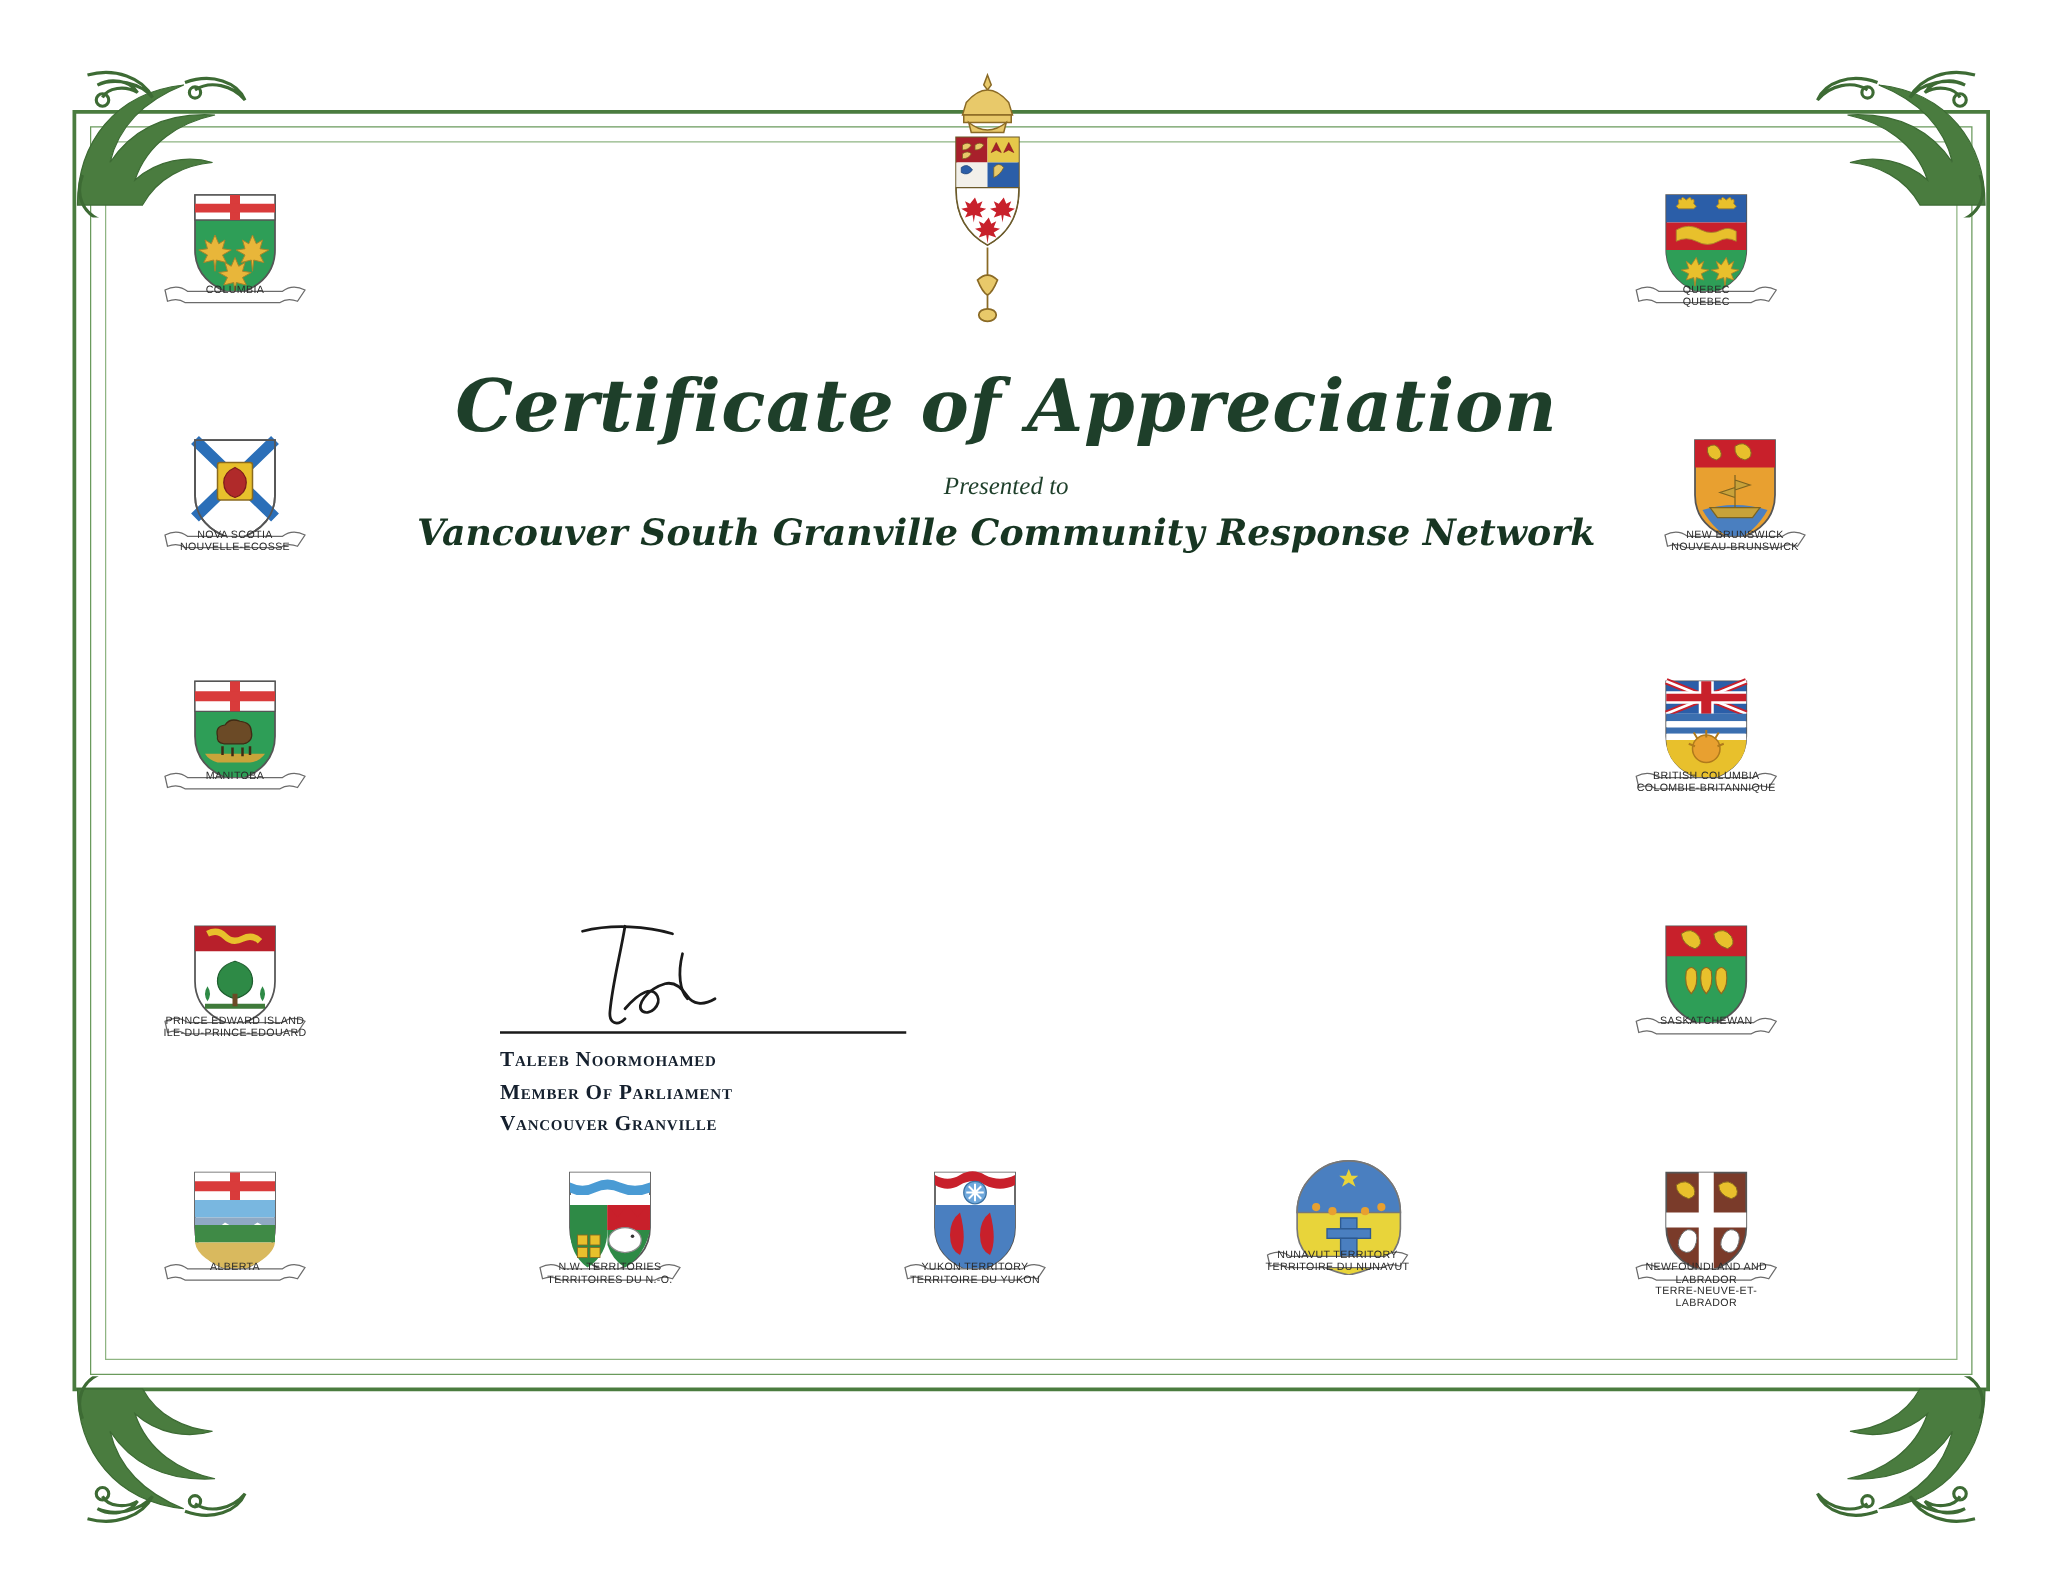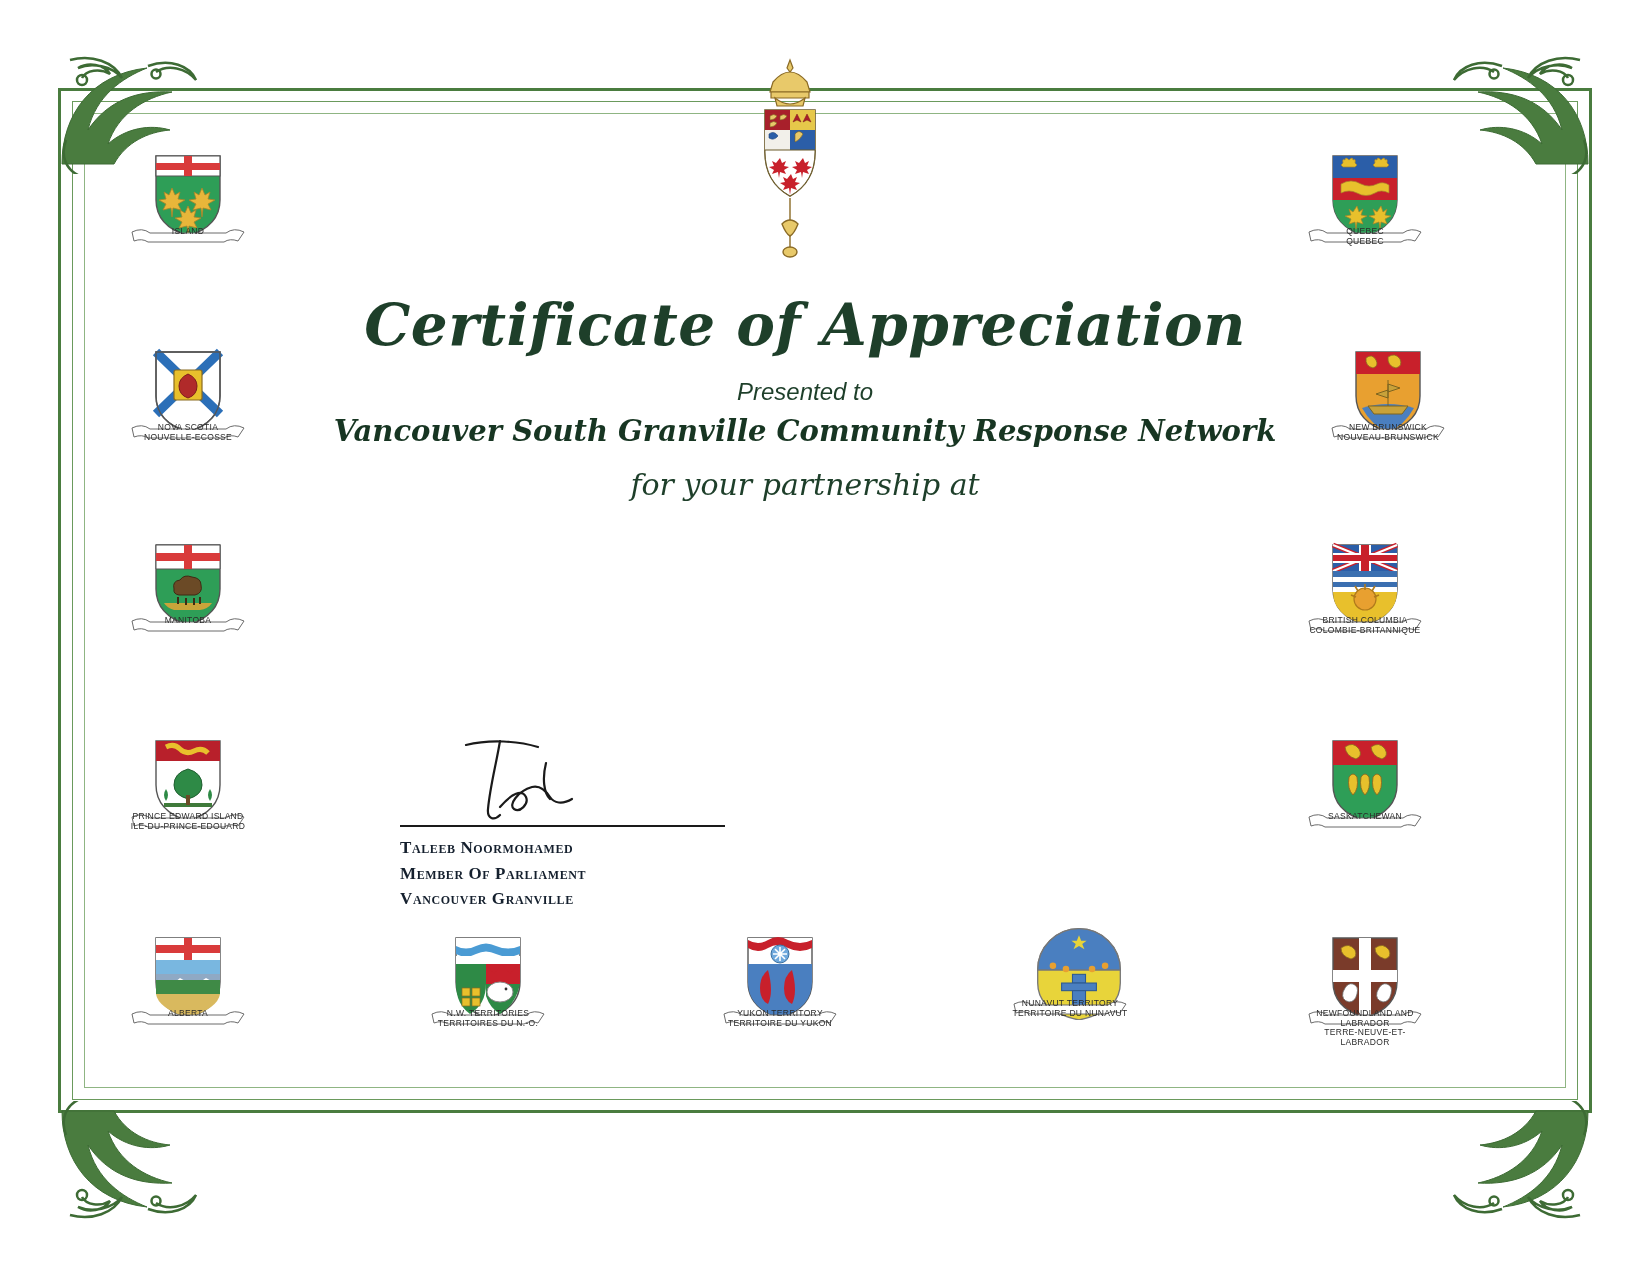--- a/index.html
+++ b/index.html
@@ -126,23 +126,23 @@
     font-family: "DejaVu Serif", serif;
     font-style: italic;
     font-size: 58px;
     font-weight: 700;
     color: #1e3f2a;
     letter-spacing: 0.5px;
     line-height: 1.05;
   }
   .presented {
     margin-top: 22px;
-    font-family: Liberation Sans, sans-serif;
+    font-family: Liberation Serif, serif;
     font-style: italic;
-    font-size: 24px;
+    font-size: 20px;
     color: #1e3f2a;
   }
   .recipient {
     margin-top: 8px;
     font-family: "DejaVu Serif", serif;
     font-style: italic;
     font-weight: 700;
     font-size: 29px;
     line-height: 1.22;
     color: #173522;
@@ -304,21 +304,21 @@
         <path d="M30,40 l3,7 5,-3 -2,7 7,1 -7,4 3,6 -8,-2 -1,9 -1,-9 -8,2 3,-6 -7,-4 7,-1 -2,-7 5,3 z"></path>
         <path d="M60,40 l3,7 5,-3 -2,7 7,1 -7,4 3,6 -8,-2 -1,9 -1,-9 -8,2 3,-6 -7,-4 7,-1 -2,-7 5,3 z"></path>
         <path d="M46,58 l3,7 5,-3 -2,7 7,1 -7,4 3,6 -8,-2 -1,9 -1,-9 -8,2 3,-6 -7,-4 7,-1 -2,-7 5,3 z"></path>
       </g>
     </svg>
   </div>
   <div class="ribbon">
     <svg viewBox="0 0 120 30">
         <path d="M4,8 q10,-5 18,1 l76,0 q8,-6 18,-1 l-6,9 q-8,-3 -14,1 l-76,0 q-6,-4 -14,-1 z" fill="#fff" stroke="#6b6b6b" stroke-width="1"></path>
       </svg>
-    <div class="rtext">ISLAND</div>
+    <div class="rtext">COLUMBIA</div>
   </div>
 </div>
 
 <div class="crest c-ns">
   <div class="shield-wrap">
     <svg class="shield" viewBox="0 0 92 92">
       <path d="M14,8 h64 v44 q0,26 -32,36 q-32,-10 -32,-36 z" fill="#ffffff" stroke="#555" stroke-width="1.4"></path>
       <path d="M14,8 L78,70 M78,8 L14,70" stroke="#2b6fb8" stroke-width="9" fill="none"></path>
       <path d="M14,8 h64 v44 q0,26 -32,36 q-32,-10 -32,-36 z" fill="none" stroke="#555" stroke-width="1.4"></path>
       <rect x="32" y="26" width="28" height="30" rx="2" fill="#e8c02c" stroke="#8a6a1f" stroke-width="1.2"></rect>
@@ -604,21 +604,20 @@
       </svg>
     <div class="rtext">NUNAVUT TERRITORY
 TERRITOIRE DU NUNAVUT</div>
   </div>
 </div>
 
 <div class="cert-body">
   <div class="title">Certificate of Appreciation</div>
   <div class="presented">Presented to</div>
   <div class="recipient">Vancouver South Granville Community Response Network</div>
-  <div class="for-line">for your partnership at</div>
 </div>
 
 <div class="sig-block">
   <div class="sig-mark">
     <svg width="220" height="90" viewBox="0 0 220 90">
       <g fill="none" stroke="#1a1a1a" stroke-width="2.2" stroke-linecap="round">
         <path d="M6,10 C30,4 58,6 78,12"></path>
         <path d="M40,6 C36,30 30,52 28,74 C27,84 34,86 40,80"></path>
         <path d="M40,72 C52,58 62,54 66,62 C69,69 60,78 54,74 C48,70 58,56 72,52 C80,50 86,56 90,62 C94,68 102,70 112,64"></path>
         <path d="M86,28 C82,44 84,58 90,64"></path>

